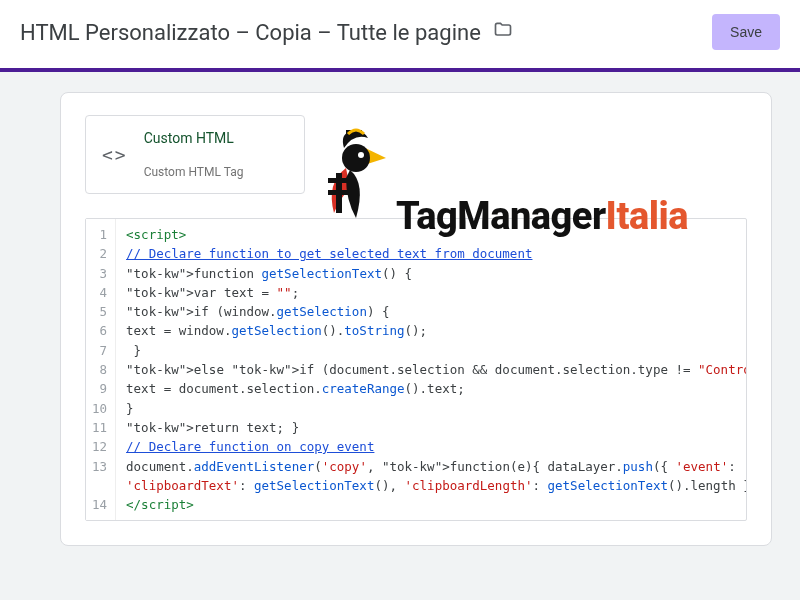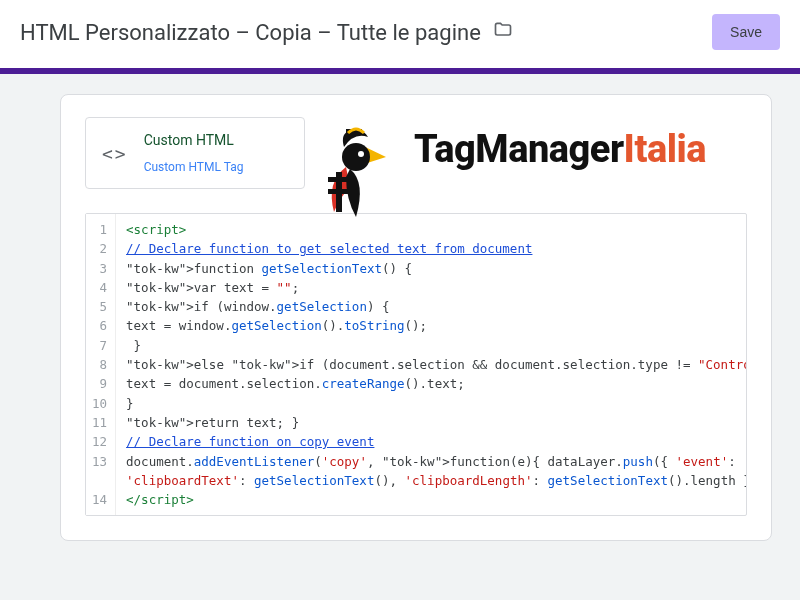--- a/index.html
+++ b/index.html
@@ -9,21 +9,21 @@
     color: #3c4043;
     width: 800px;
     height: 600px;
     overflow: hidden;
   }
   .header {
     display: flex;
     align-items: center;
     justify-content: space-between;
     padding: 14px 20px 18px 20px;
-    border-bottom: 6px solid #4c1d95;
+    border-bottom: 4px solid #4c1d95;
     background: #fff;
   }
   .header-left { display: flex; align-items: center; gap: 12px; }
   .page-title { font-size: 22px; font-weight: 400; color: #3c4043; }
   .folder-icon { color: #5f6368; }
   .save-btn {
     background: #c4b5fd;
     border: none;
     border-radius: 4px;
     padding: 10px 18px;
@@ -47,21 +47,21 @@
     align-items: center;
     gap: 16px;
     border: 1px solid #dadce0;
     border-radius: 4px;
     padding: 14px 16px;
     width: 220px;
     margin-bottom: 24px;
   }
   .code-brackets { font-size: 18px; color: #5f6368; font-family: monospace; letter-spacing: 2px; }
   .tag-type-name { font-size: 14px; color: #14532d; }
-  .tag-type-sub { font-size: 12px; color: #3b82f6; margin-top: 12px; }
+  .tag-type-sub { font-size: 12px; color: #737373; margin-top: 19px; }
   .html-label-row { display: flex; align-items: center; gap: 6px; font-size: 13px; color: #5f6368; margin-bottom: 6px; }
   .help-icon {
     width: 14px; height: 14px; border: 1px solid #9aa0a6; border-radius: 50%;
     display: inline-flex; align-items: center; justify-content: center;
     font-size: 10px; color: #9aa0a6;
   }
   .code-editor {
     border: 1px solid #dadce0;
     border-radius: 2px;
     font-family: Menlo, Consolas, monospace;
@@ -83,23 +83,23 @@
   .code-lines { padding: 6px 10px; white-space: pre; color: #3c4043; overflow-x: auto; flex: 1; }
   .code-lines div { height: 19.3px; }
   .tok-str { color: #c41a16; }     
   .tok-com { color: #1d4ed8; text-decoration: underline; }     
   .tok-tag { color: #1a7f37; }
   .tok-blue { color: #0b57d0; }
 
   
   .logo-overlay {
     position: absolute;
-    top: 32px; left: 245px;
+    top: 25px; left: 245px;
     width: 450px; height: 120px;
-    display: flex; align-items: flex-start; gap: 18px;
+    display: flex; align-items: flex-end; gap: 0;
     pointer-events: none;
   }
   .logo-text { font-size: 38px; font-weight: 800; letter-spacing: -0.5px; }
   .logo-black { color: #111; }
   .logo-orange { color: #e4572e; }
 </style>
 </head>
 <body>
 
 <div class="header">

